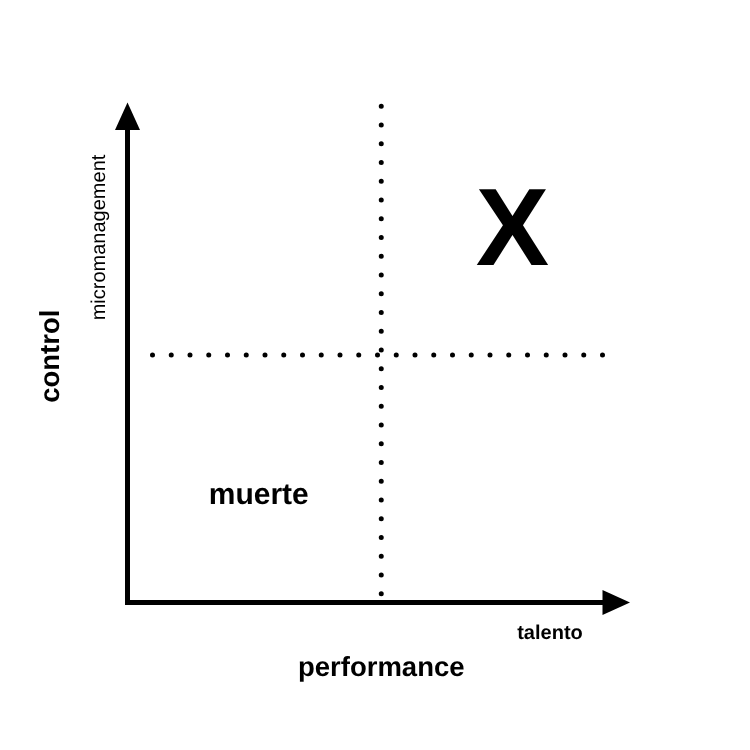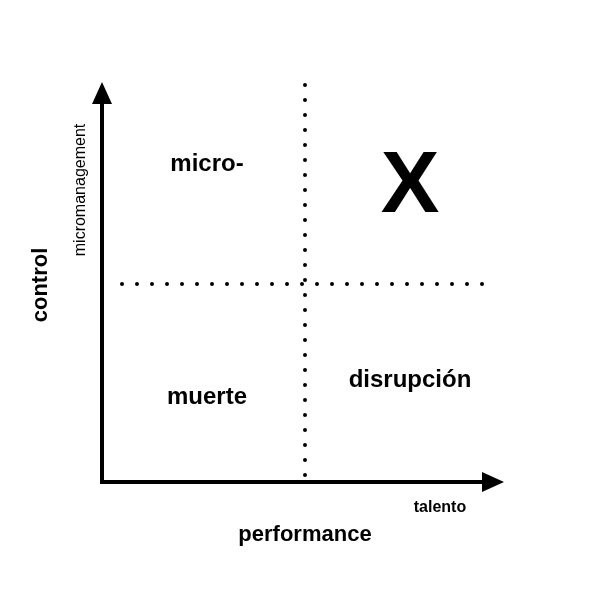--- a/index.html
+++ b/index.html
@@ -26,19 +26,17 @@
   <line x1="122" y1="284" x2="484" y2="284" stroke="#000" stroke-width="4" stroke-linecap="round" stroke-dasharray="0 15"></line>
 </svg>
 
 <div class="rot" style="left:-10px; top:270px; width:100px; height:30px; font-weight:bold; font-size:22px; line-height:30px;">control</div>
 <div class="rot" style="left:10px; top:180px; width:140px; height:20px; font-size:16px; line-height:20px;">micromanagement</div>
 
 <div class="lbl" style="left:400px; top:497px; width:80px; font-size:16px; line-height:20px;font-weight:bold;">talento</div>
 <div class="lbl" style="left:205px; top:520px; width:200px; font-weight:bold; font-size:22px; line-height:28px;text-align:center;">performance</div>
 
 <div class="lbl quad" style="left:127px; top:148px; width:160px;">
-  <div>micro-</div>
 </div>
 <div class="lbl big-x" style="left:360px; top:138px; width:100px;">X</div>
 <div class="lbl quad" style="left:127px; top:381px; width:160px;">muerte</div>
 <div class="lbl quad" style="left:320px; top:364px; width:180px;">
-  <div>disrupción</div>
 </div>
 
 </body></html>

